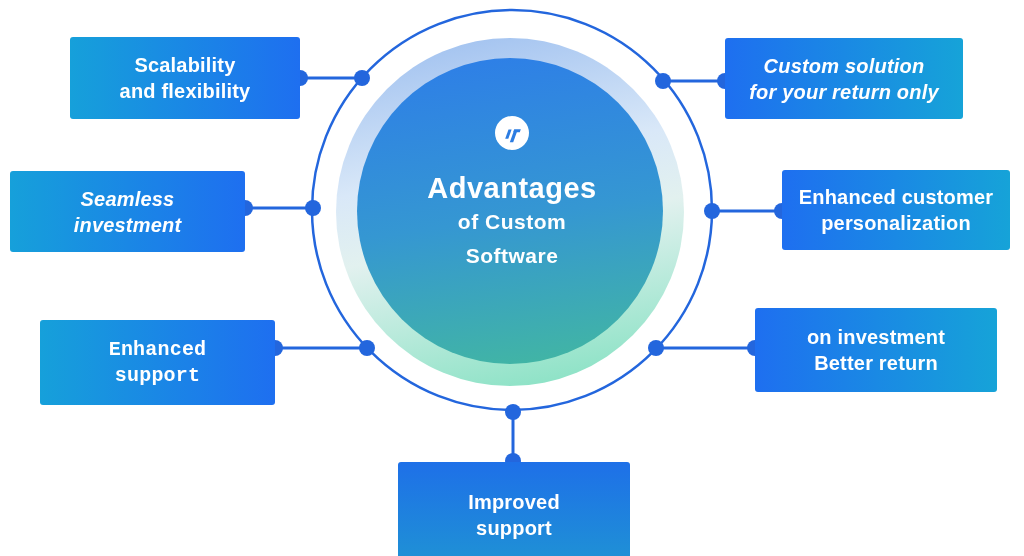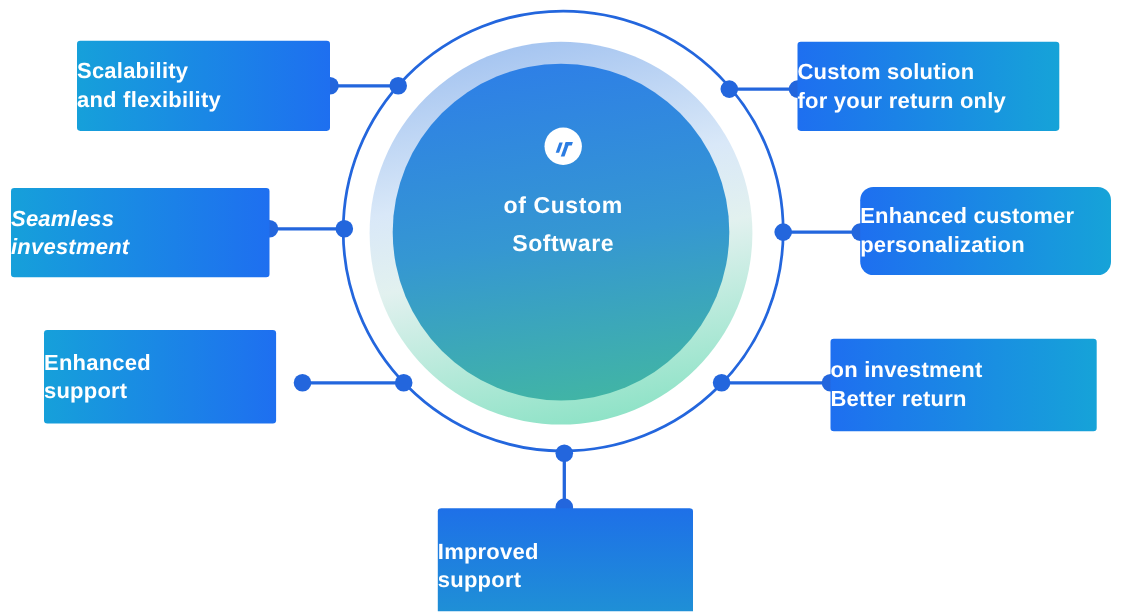--- a/index.html
+++ b/index.html
@@ -27,32 +27,32 @@
     display:flex;align-items:center;justify-content:center;
   }
   .center-title{
     position:absolute;left:360px;top:171px;width:304px;z-index:3;
     text-align:center;color:#ffffff;
   }
   .center-title .t1{font-size:29px;font-weight:700;line-height:34px;letter-spacing:.5px;}
   .center-title .t2{font-size:21px;font-weight:700;line-height:34px;letter-spacing:.5px;}
   .adv-box{
     position:absolute;z-index:4;border-radius:3px;
-    display:flex;flex-direction:column;align-items:flex-start;justify-content:center;
+    display:flex;flex-direction:column;align-items:center;justify-content:center;
     color:#ffffff;font-size:20px;font-weight:700;line-height:26px;
     letter-spacing:.2px;text-align:center;
   }
   .grad-left{background:linear-gradient(90deg,#16a0da 0%,#1e6ff0 100%);}
   .grad-right{background:linear-gradient(90deg,#1e6ff0 0%,#16a3d8 100%);}
   .grad-down{background:linear-gradient(180deg,#1e70e8 0%,#1f93d4 100%);}
   .box-scalability{left:70px;top:37px;width:230px;height:82px;}
   .box-seamless{left:10px;top:171px;width:235px;height:81px;font-style:italic;}
-  .box-security{left:40px;top:300px;width:211px;height:85px;}
-  .box-custom{left:725px;top:38px;width:238px;height:81px;}
-  .box-personalization{left:782px;top:170px;width:228px;height:80px;border-radius:12px;}
+  .box-security{left:40px;top:320px;width:235px;height:85px;font-family:Liberation Mono, monospace;}
+  .box-custom{left:725px;top:38px;width:238px;height:81px;font-style:italic;}
+  .box-personalization{left:782px;top:170px;width:228px;height:80px;}
   .box-roi{left:755px;top:308px;width:242px;height:84px;}
   .box-support{left:398px;top:462px;width:232px;height:105px;}
 </style>
 </head>
 <body>
 
 <div class="stage">
 
   <svg class="wires" width="1024" height="556" viewBox="0 0 1024 556">
 
@@ -88,20 +88,21 @@
 
   <div class="logo">
     <svg width="34" height="34" viewBox="0 0 34 34">
       <path d="M10.2 22.8 L13.5 13.6 L16.6 13.6 L13.3 22.8 Z" fill="#2b7ce2"></path>
       <path d="M14.8 26.2 L19.2 14 L22.6 14 L18.2 26.2 Z" fill="#2b7ce2"></path>
       <path d="M19.2 13.2 L25.8 13.2 L24.8 16.3 L18.2 16.3 Z" fill="#2b7ce2"></path>
     </svg>
   </div>
 
   <div class="center-title">
+    <div class="t1">Advantages</div>
     <div class="t2">of Custom</div>
     <div class="t2">Software</div>
   </div>
 
   <div class="adv-box grad-left box-scalability">
     <span>Scalability</span>
     <span>and flexibility</span>
   </div>
 
   <div class="adv-box grad-left box-seamless">

